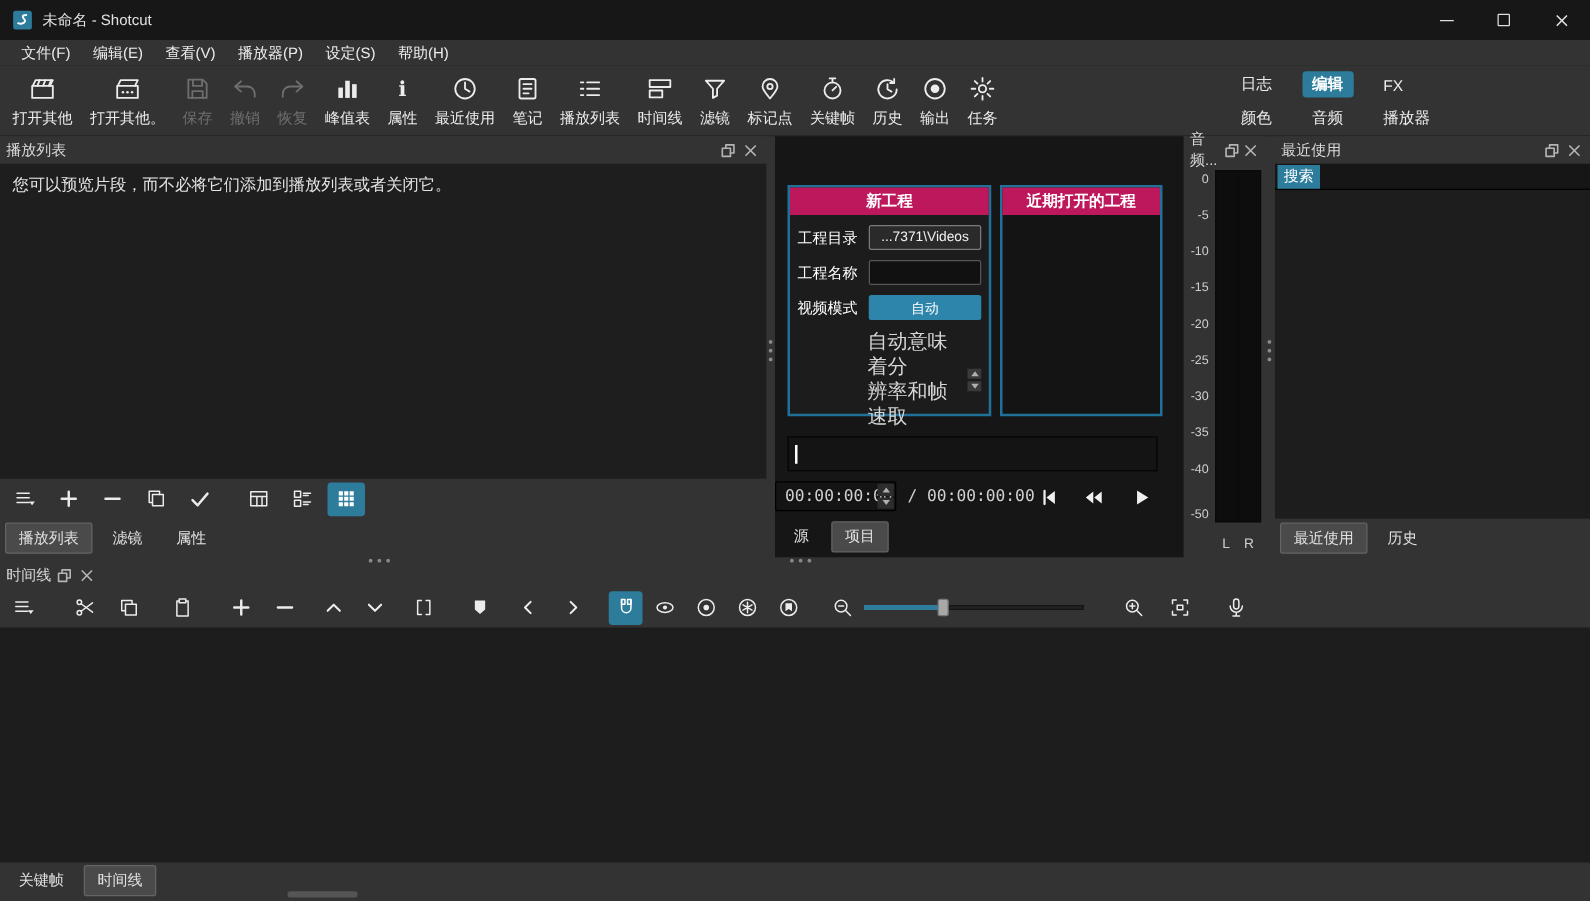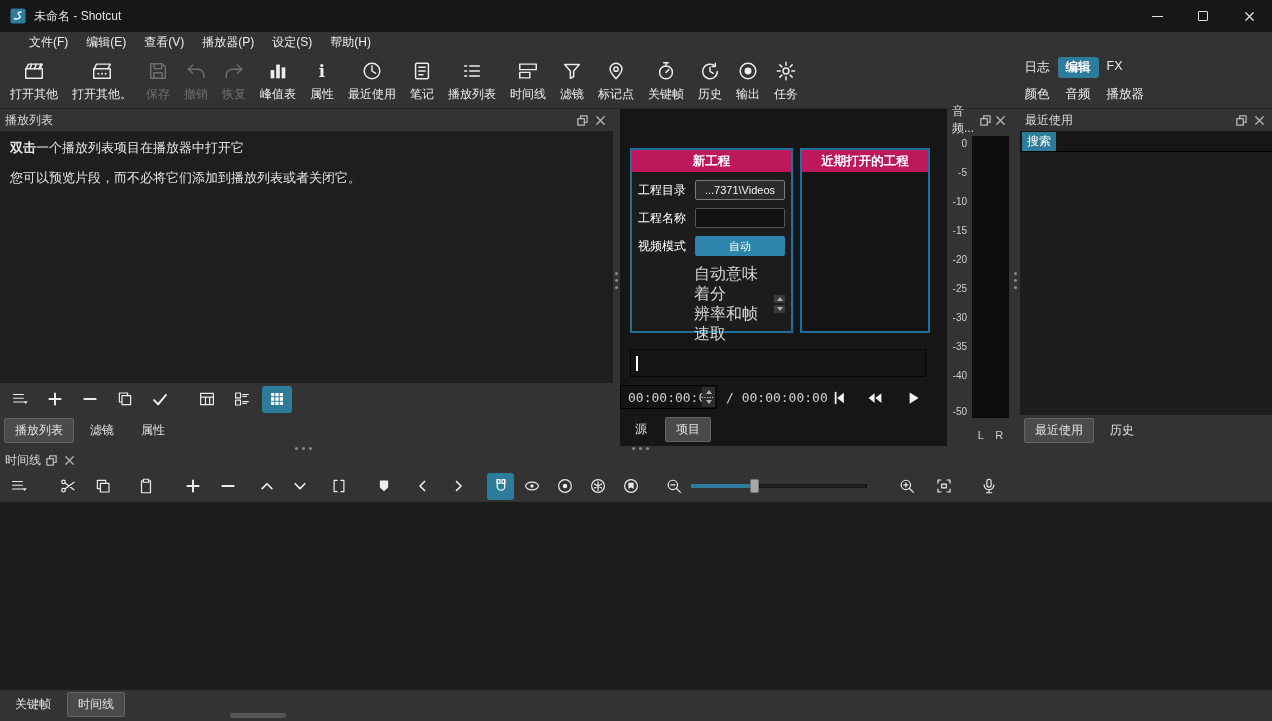--- a/index.html
+++ b/index.html
@@ -13,29 +13,29 @@
 .fil{fill:currentColor;stroke:none}
 
 .titlebar{left:0;top:0;width:100%;height:32px;background:#171717;display:flex;align-items:center}
 .app-logo{margin-left:10px}
 .title-text{margin-left:8px;font-size:12px;color:#e0e0e0}
 .win-controls{margin-left:auto;display:flex;height:100%}
 .win-btn{width:46px;height:100%;display:flex;align-items:center;justify-content:center;color:#e0e0e0}
 .glyph-min{width:11px;height:1px;background:#e0e0e0}
 .glyph-max{width:10px;height:10px;border:1px solid #e0e0e0;border-radius:1px}
 
-.menubar{left:0;top:32px;width:100%;height:21px;background:#333;display:flex;align-items:center;padding-left:20px;border-bottom:1px solid #2e2e2e}
+.menubar{left:0;top:32px;width:100%;height:21px;background:#333;display:flex;align-items:center;padding-left:8px;border-bottom:1px solid #2e2e2e}
 .menu-item{padding:2px 9px;color:#ececec}
 
 .toolbar{left:0;top:53px;width:100%;height:56px;background:#333;display:flex;align-items:flex-start;padding:3px 0 0 3px;border-bottom:1px solid #262626}
 .tbtn{display:flex;flex-direction:column;align-items:center;gap:4px;padding:4px 7px;color:#ececec}
 .tbtn .lbl{font-size:12px;white-space:nowrap}
 .tbtn.disabled{color:#6e6e6e}
 .modes{position:absolute;top:57px;right:120px;display:flex;flex-direction:column;gap:6px}
-.mode-row{display:flex;align-items:flex-start}
+.mode-row{display:flex;gap:16px;align-items:flex-end}
 .mode-btn{padding:2px 8px;border-radius:3px;font-size:12.5px;color:#ececec}
 .mode-btn.selected{background:#2d7c9b;color:#fff;font-weight:bold}
 
 .panel{background:#333}
 .phead{position:absolute;left:0;top:0;right:0;height:22px;display:flex;align-items:center;padding:0 5px;color:#d9d9d9}
 .phead .sp{flex:1}
 .hbtn{width:16px;height:16px;display:flex;align-items:center;justify-content:center;color:#b5b5b5;margin-left:2px}
 .tabrow{position:absolute;left:0;right:0;bottom:0;height:31px;display:flex;align-items:center;gap:5px;padding-left:4px;background:#333}
 .tab{padding:3px 10px;border:1px solid transparent;border-radius:2px;color:#e2e2e2}
 .tab.selected{background:#4a4a4a;border-color:#646464}
@@ -286,21 +286,20 @@
             <path d="M5 5V2h7v7h-3"></path>
           </svg>
         </div>
       <div class="hbtn">
           <svg class="ic ic14" viewBox="0 0 14 14">
             <path d="M3 3l8 8M11 3l-8 8"></path>
           </svg>
         </div>
     </div>
     <div class="pl-content">
-        <p><span style="font-weight: bold;">双击</span><span>一个播放列表项目在播放器中打开它</span></p>
         <p><span>您可以预览片段，而不必将它们添加到播放列表或者关闭它。</span></p>
       </div>
     <div class="pl-toolbar">
       <div class="sbtn">
           <svg class="ic ic18" viewBox="0 0 24 24">
             <path d="M3.5 6h13M3.5 11h13M3.5 16h13"></path>
             <path class="fil" d="M16.5 15h6l-3 3.8z"></path>
           </svg>
         </div>
       <div class="sbtn">

